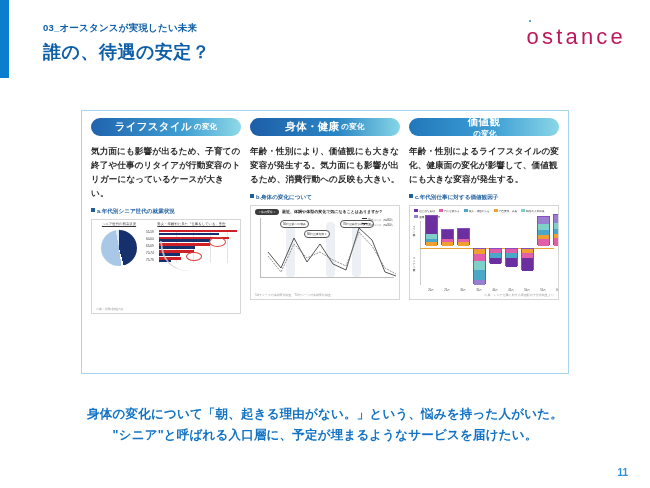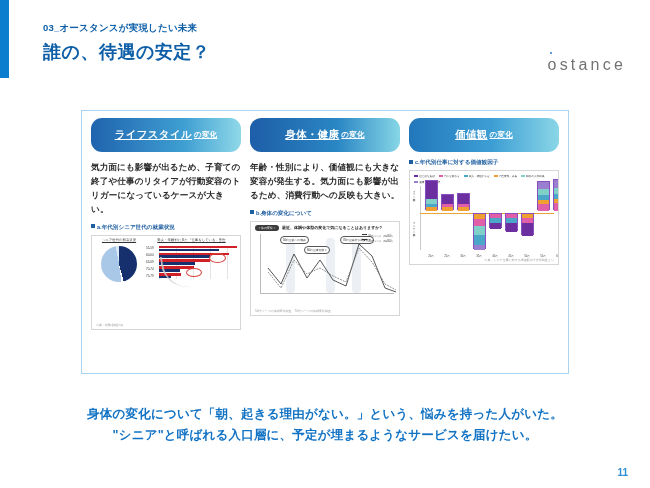--- a/index.html
+++ b/index.html
@@ -42,25 +42,24 @@
     font-size: 18px;
     font-weight: bold;
     letter-spacing: .5px;
     color: #0f5fa8;
     white-space: nowrap;
   }
   .brand-logo {
     position: absolute;
     right: 24px;
     top: 24px;
-    font-size: 16px;
+    font-size: 22px;
     letter-spacing: 3.2px;
-    color: #737373;
-    white-space: nowrap;
-    margin-top: 32px;
+    color: #be185d;
+    white-space: nowrap;
   }
   .brand-logo .dot {
     position: absolute;
     left: 2px;
     top: -4px;
     width: 2.4px;
     height: 2.4px;
     border-radius: 50%;
     background: #2f7fd0;
   }
@@ -99,43 +98,42 @@
     gap: 9px;
     padding: 7px 9px 0 9px;
     box-sizing: border-box;
   }
   .col {
     flex: 1 1 0;
     min-width: 0;
   }
 
   .pill {
-    height: 34px;
+    height: 18px;
     border-radius: 11px;
     display: flex;
     align-items: center;
     justify-content: center;
     color: #ffffff;
     white-space: nowrap;
-    text-decoration: underline;
   }
   .pill .strong {
     font-size: 10.5px;
     font-weight: bold;
     letter-spacing: .3px;
   }
   .pill .tail {
     font-size: 7.5px;
     font-weight: bold;
     letter-spacing: .2px;
     margin-left: 2px;
   }
   .pill-1 { background: linear-gradient(90deg, #1f63ae 0%, #3f9fd2 62%, #8fd8e8 100%); }
   .pill-2 { background: linear-gradient(90deg, #1d5ea8 0%, #2a86c4 58%, #86d6e6 100%); }
-  .pill-3 { background: linear-gradient(90deg, #2277bb 0%, #3d9ed4 55%, #8ad6e7 100%); }
+  .pill-3 { background: linear-gradient(90deg, #2277bb 0%, #3d9ed4 55%, #8ad6e7 100%); flex-direction: column; }
 
   .blurb {
     margin-top: 9px;
     font-size: 8.6px;
     font-weight: bold;
     line-height: 1.62;
     color: #2b2b2b;
     letter-spacing: .1px;
   }
 
@@ -409,20 +407,21 @@
         </div>
         <div class="thumb-foot">50代ベースの体調変化調査　70代ベースの体調変化調査</div>
       </div>
     </div>
 
     <div class="col">
       <div class="pill pill-3">
         <span class="strong">価値観</span>
           <span class="tail">の変化</span>
       </div>
+      <div class="blurb">年齢・性別によるライフスタイルの変化、健康面の変化が影響して、価値観にも大きな変容が発生する。</div>
       <div class="chart-caption">
         <span class="sq"></span><span>c.年代別仕事に対する価値観因子</span>
       </div>
 
       <div class="thumb">
         <div class="tC-legend">
           <span><i style="background:#6b2fa0"></i><span>社会的な貢献</span></span>
           <span><i style="background:#e05fa8"></i><span>自由な働き方</span></span>
           <span><i style="background:#4aa7c7"></i><span>収入・待遇の安定</span></span>
           <span><i style="background:#f0a030"></i><span>自己実現・成長</span></span>

